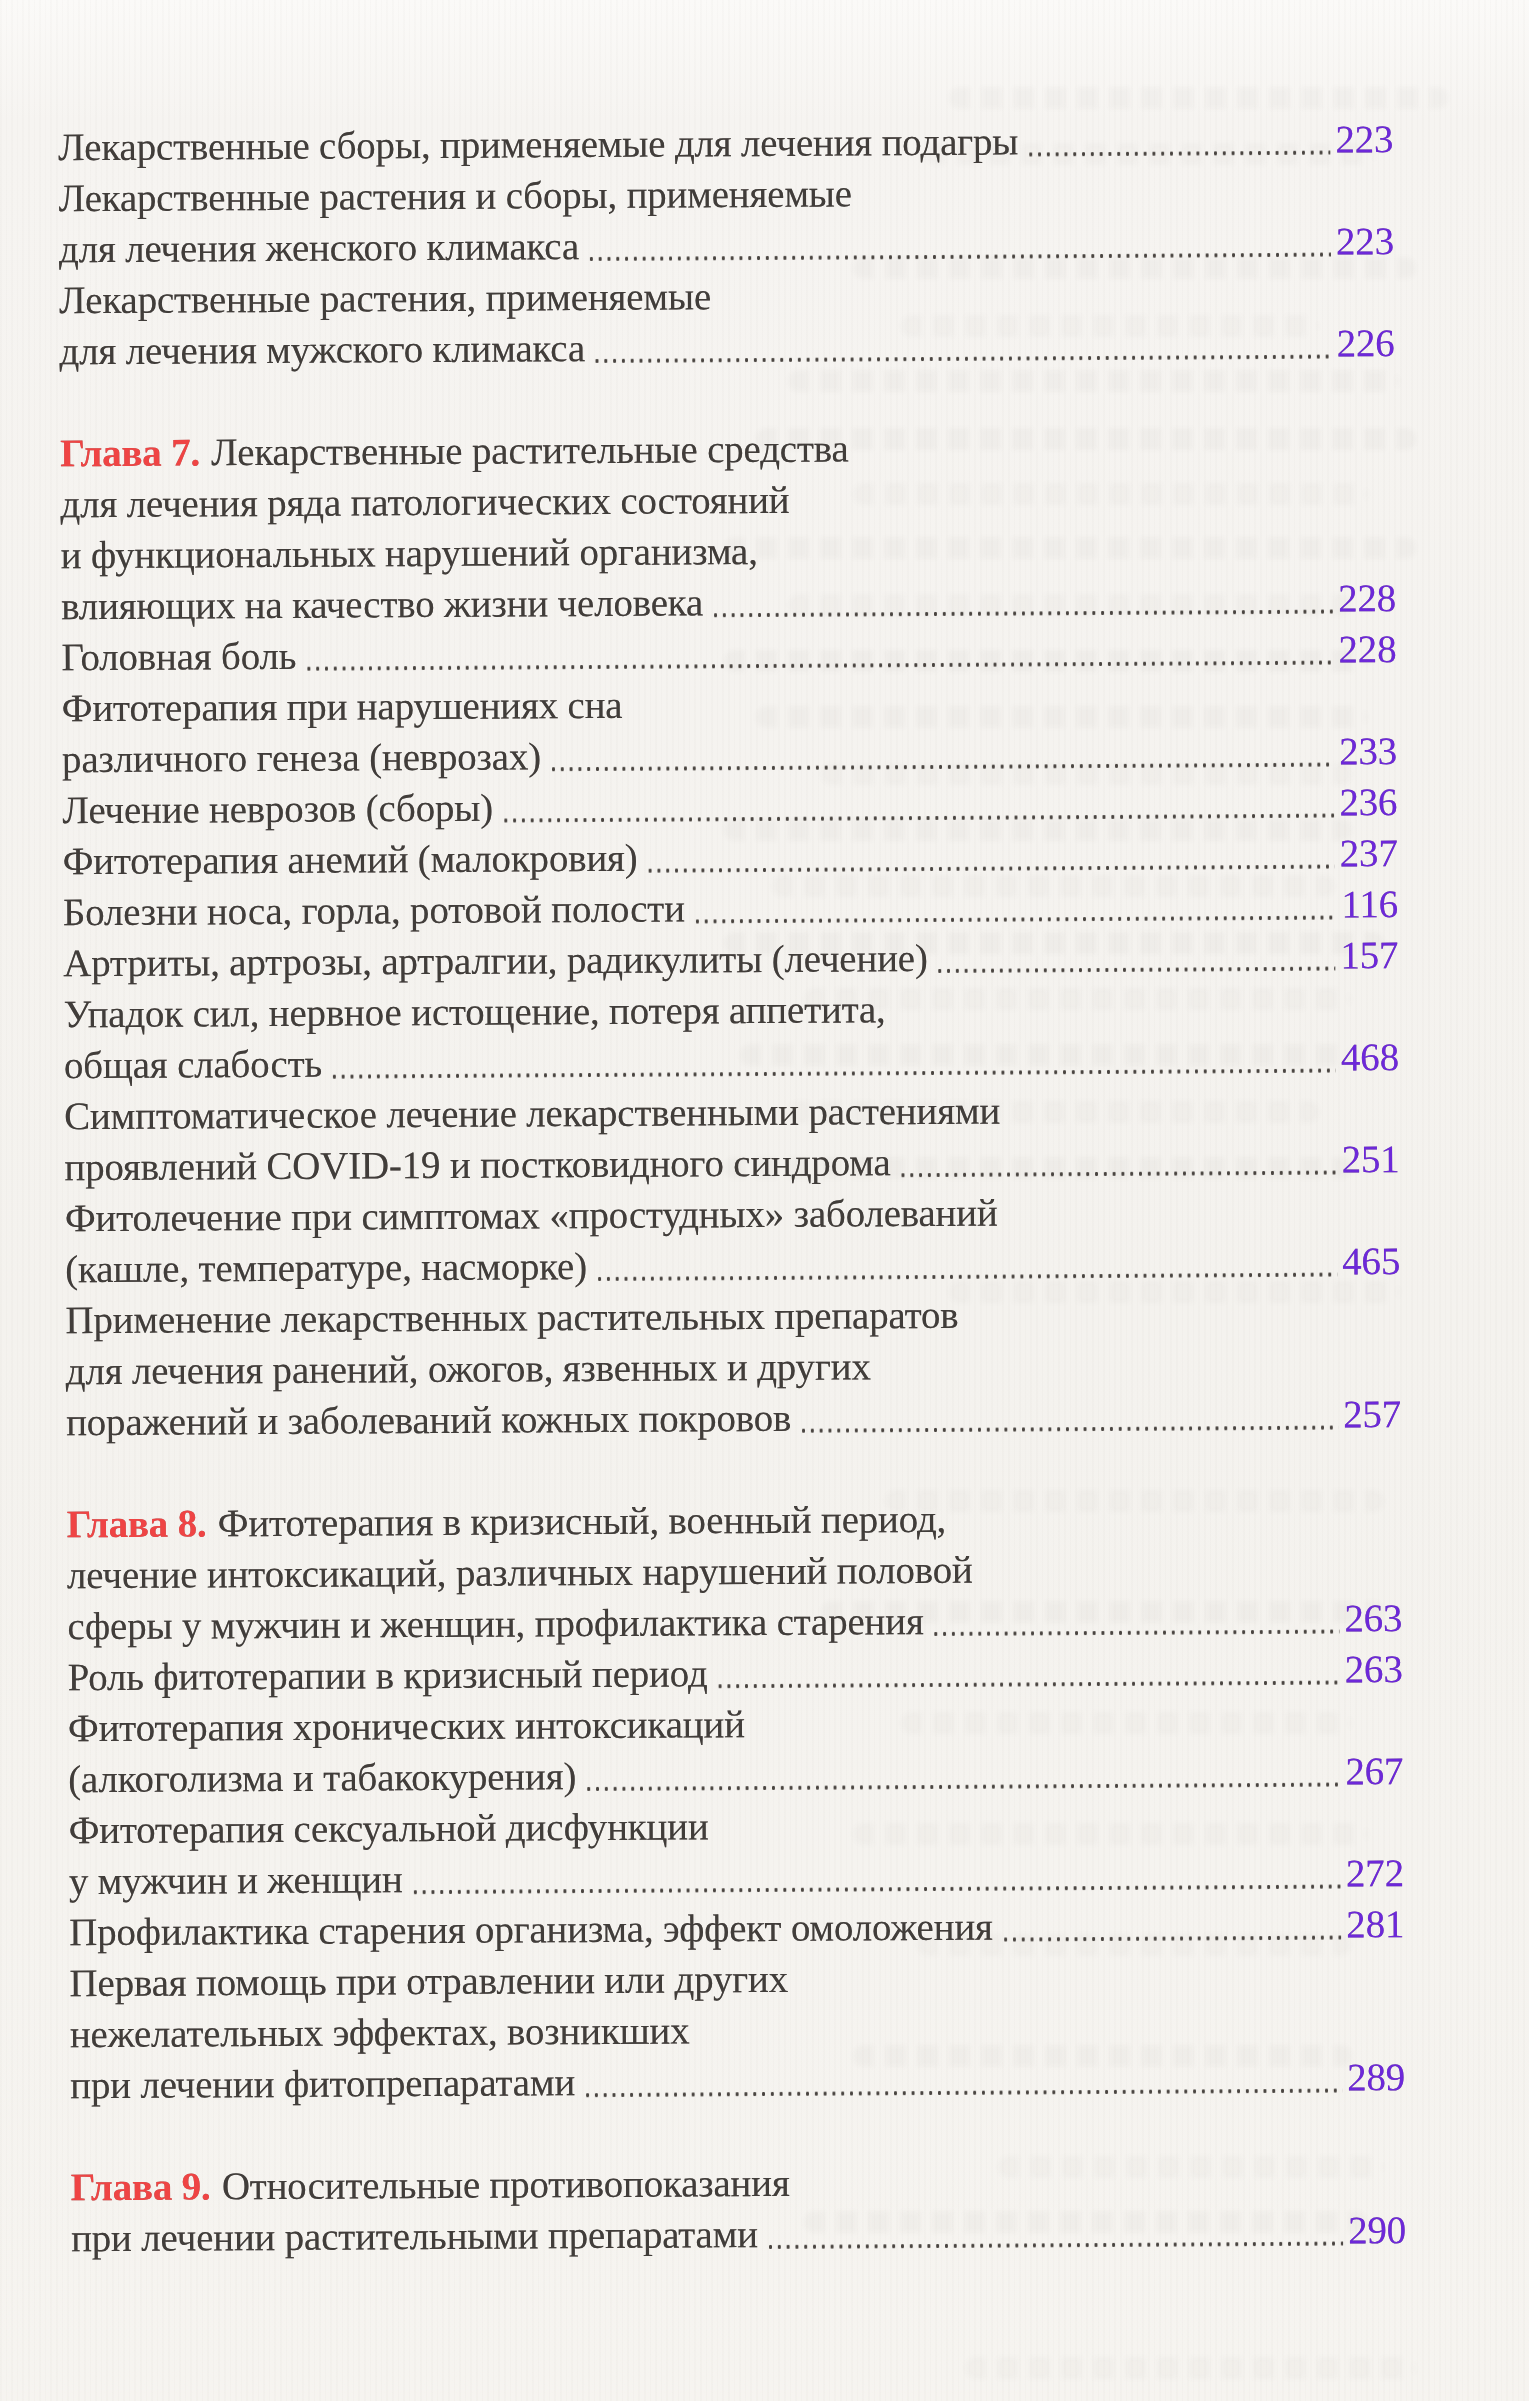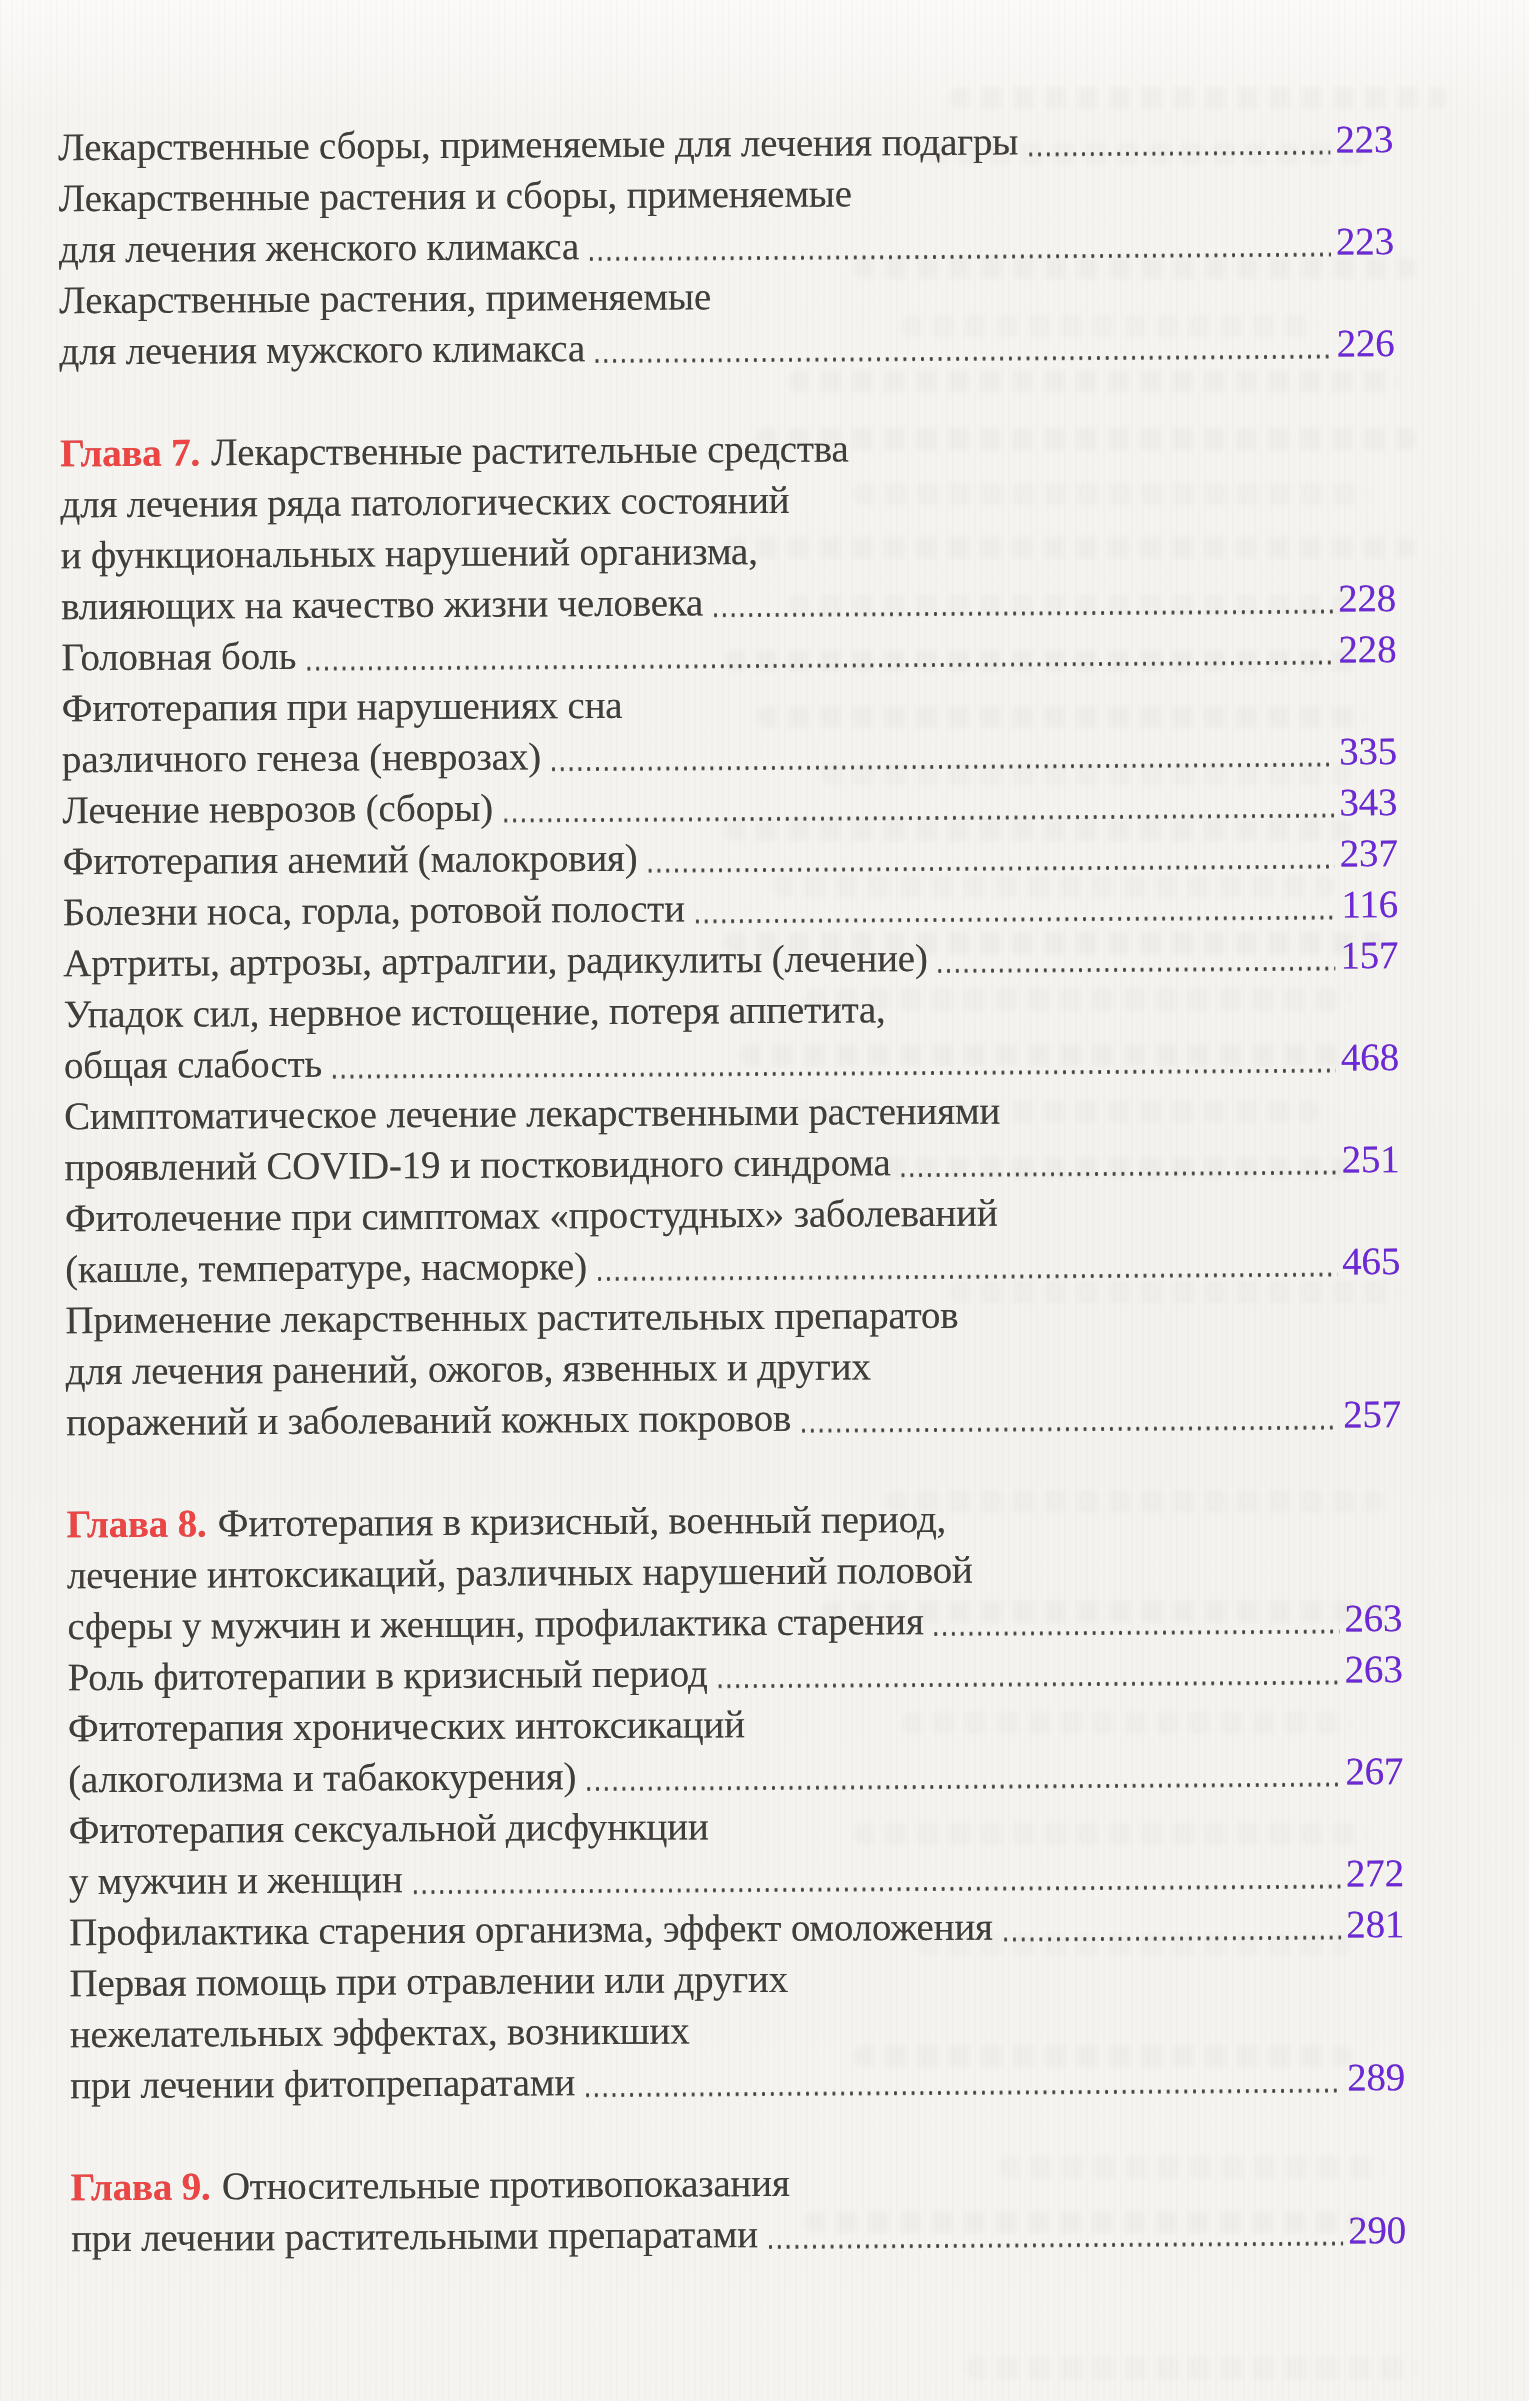--- a/index.html
+++ b/index.html
@@ -154,26 +154,26 @@
         <span class="entry-title">Головная боль</span>
         <span class="leader"></span>
         <span class="page-num">228</span>
       </div>
       <div class="toc-line">
         <span class="entry-title">Фитотерапия при нарушениях сна</span>
       </div>
       <div class="toc-line">
         <span class="entry-title">различного генеза (неврозах)</span>
         <span class="leader"></span>
-        <span class="page-num">335</span>
+        <span class="page-num">233</span>
       </div>
       <div class="toc-line">
         <span class="entry-title">Лечение неврозов (сборы)</span>
         <span class="leader"></span>
-        <span class="page-num">343</span>
+        <span class="page-num">236</span>
       </div>
       <div class="toc-line">
         <span class="entry-title">Фитотерапия анемий (малокровия)</span>
         <span class="leader"></span>
         <span class="page-num">237</span>
       </div>
       <div class="toc-line">
         <span class="entry-title">Болезни носа, горла, ротовой полости</span>
         <span class="leader"></span>
         <span class="page-num">116</span>

